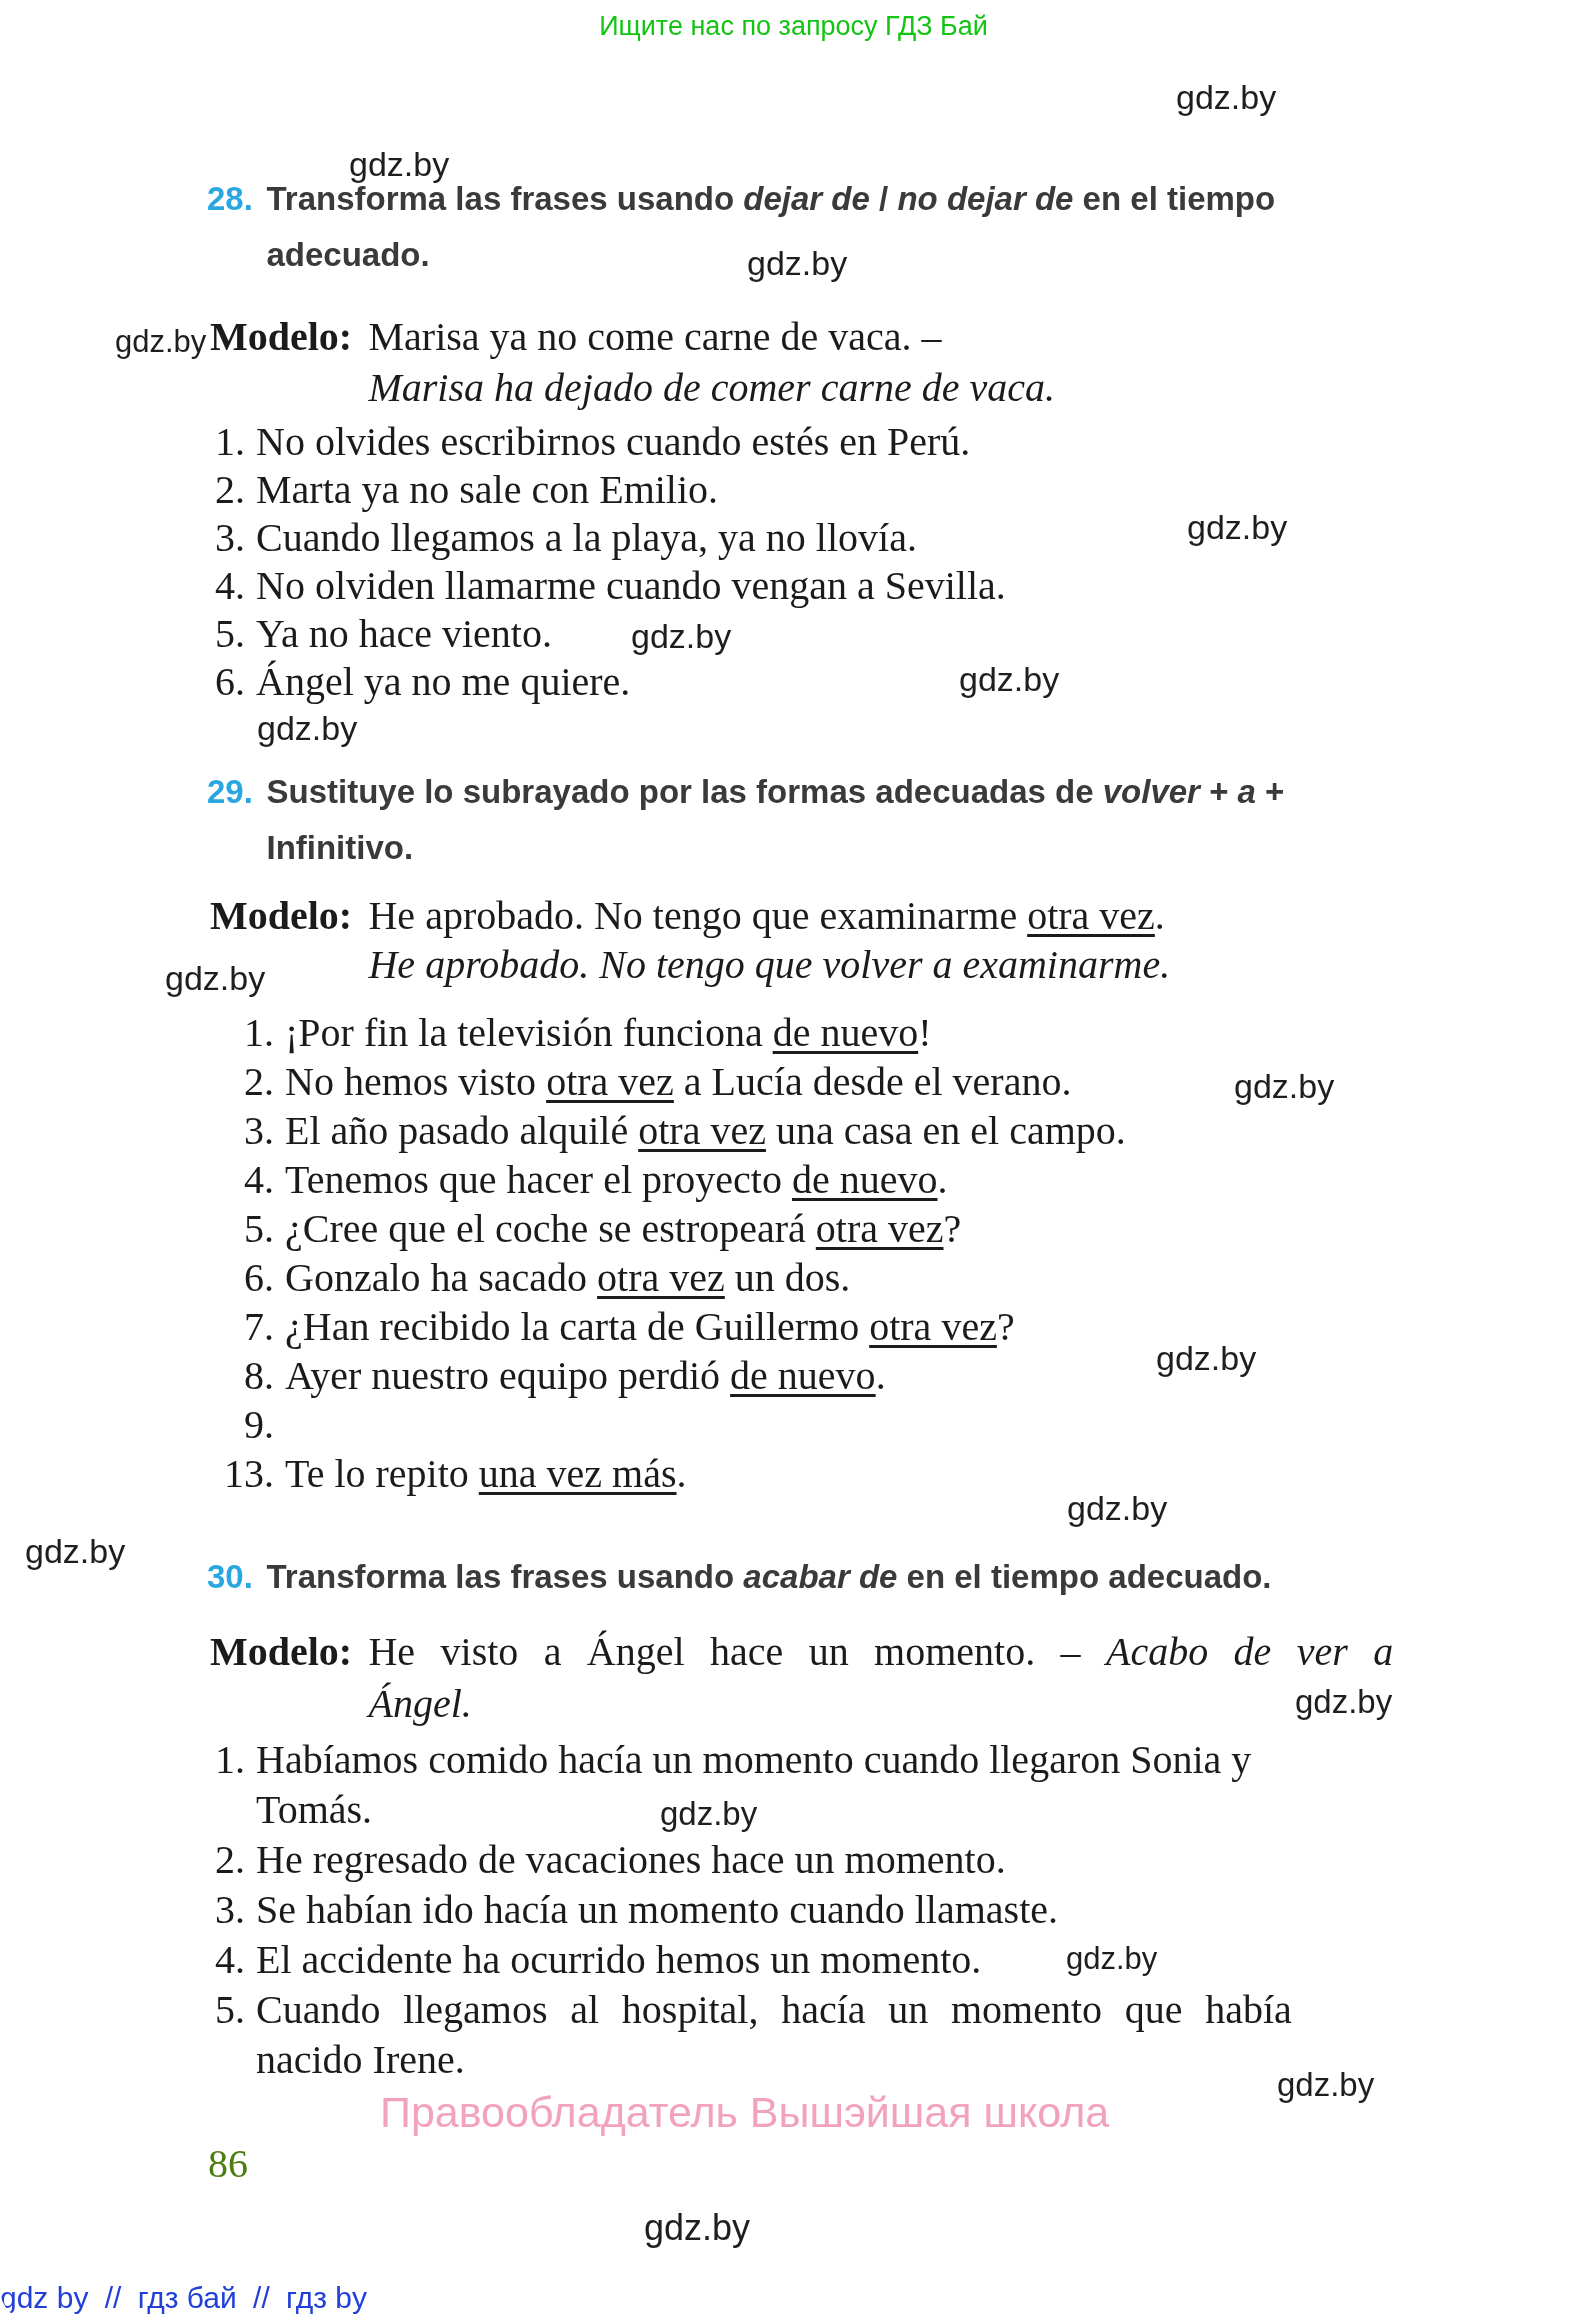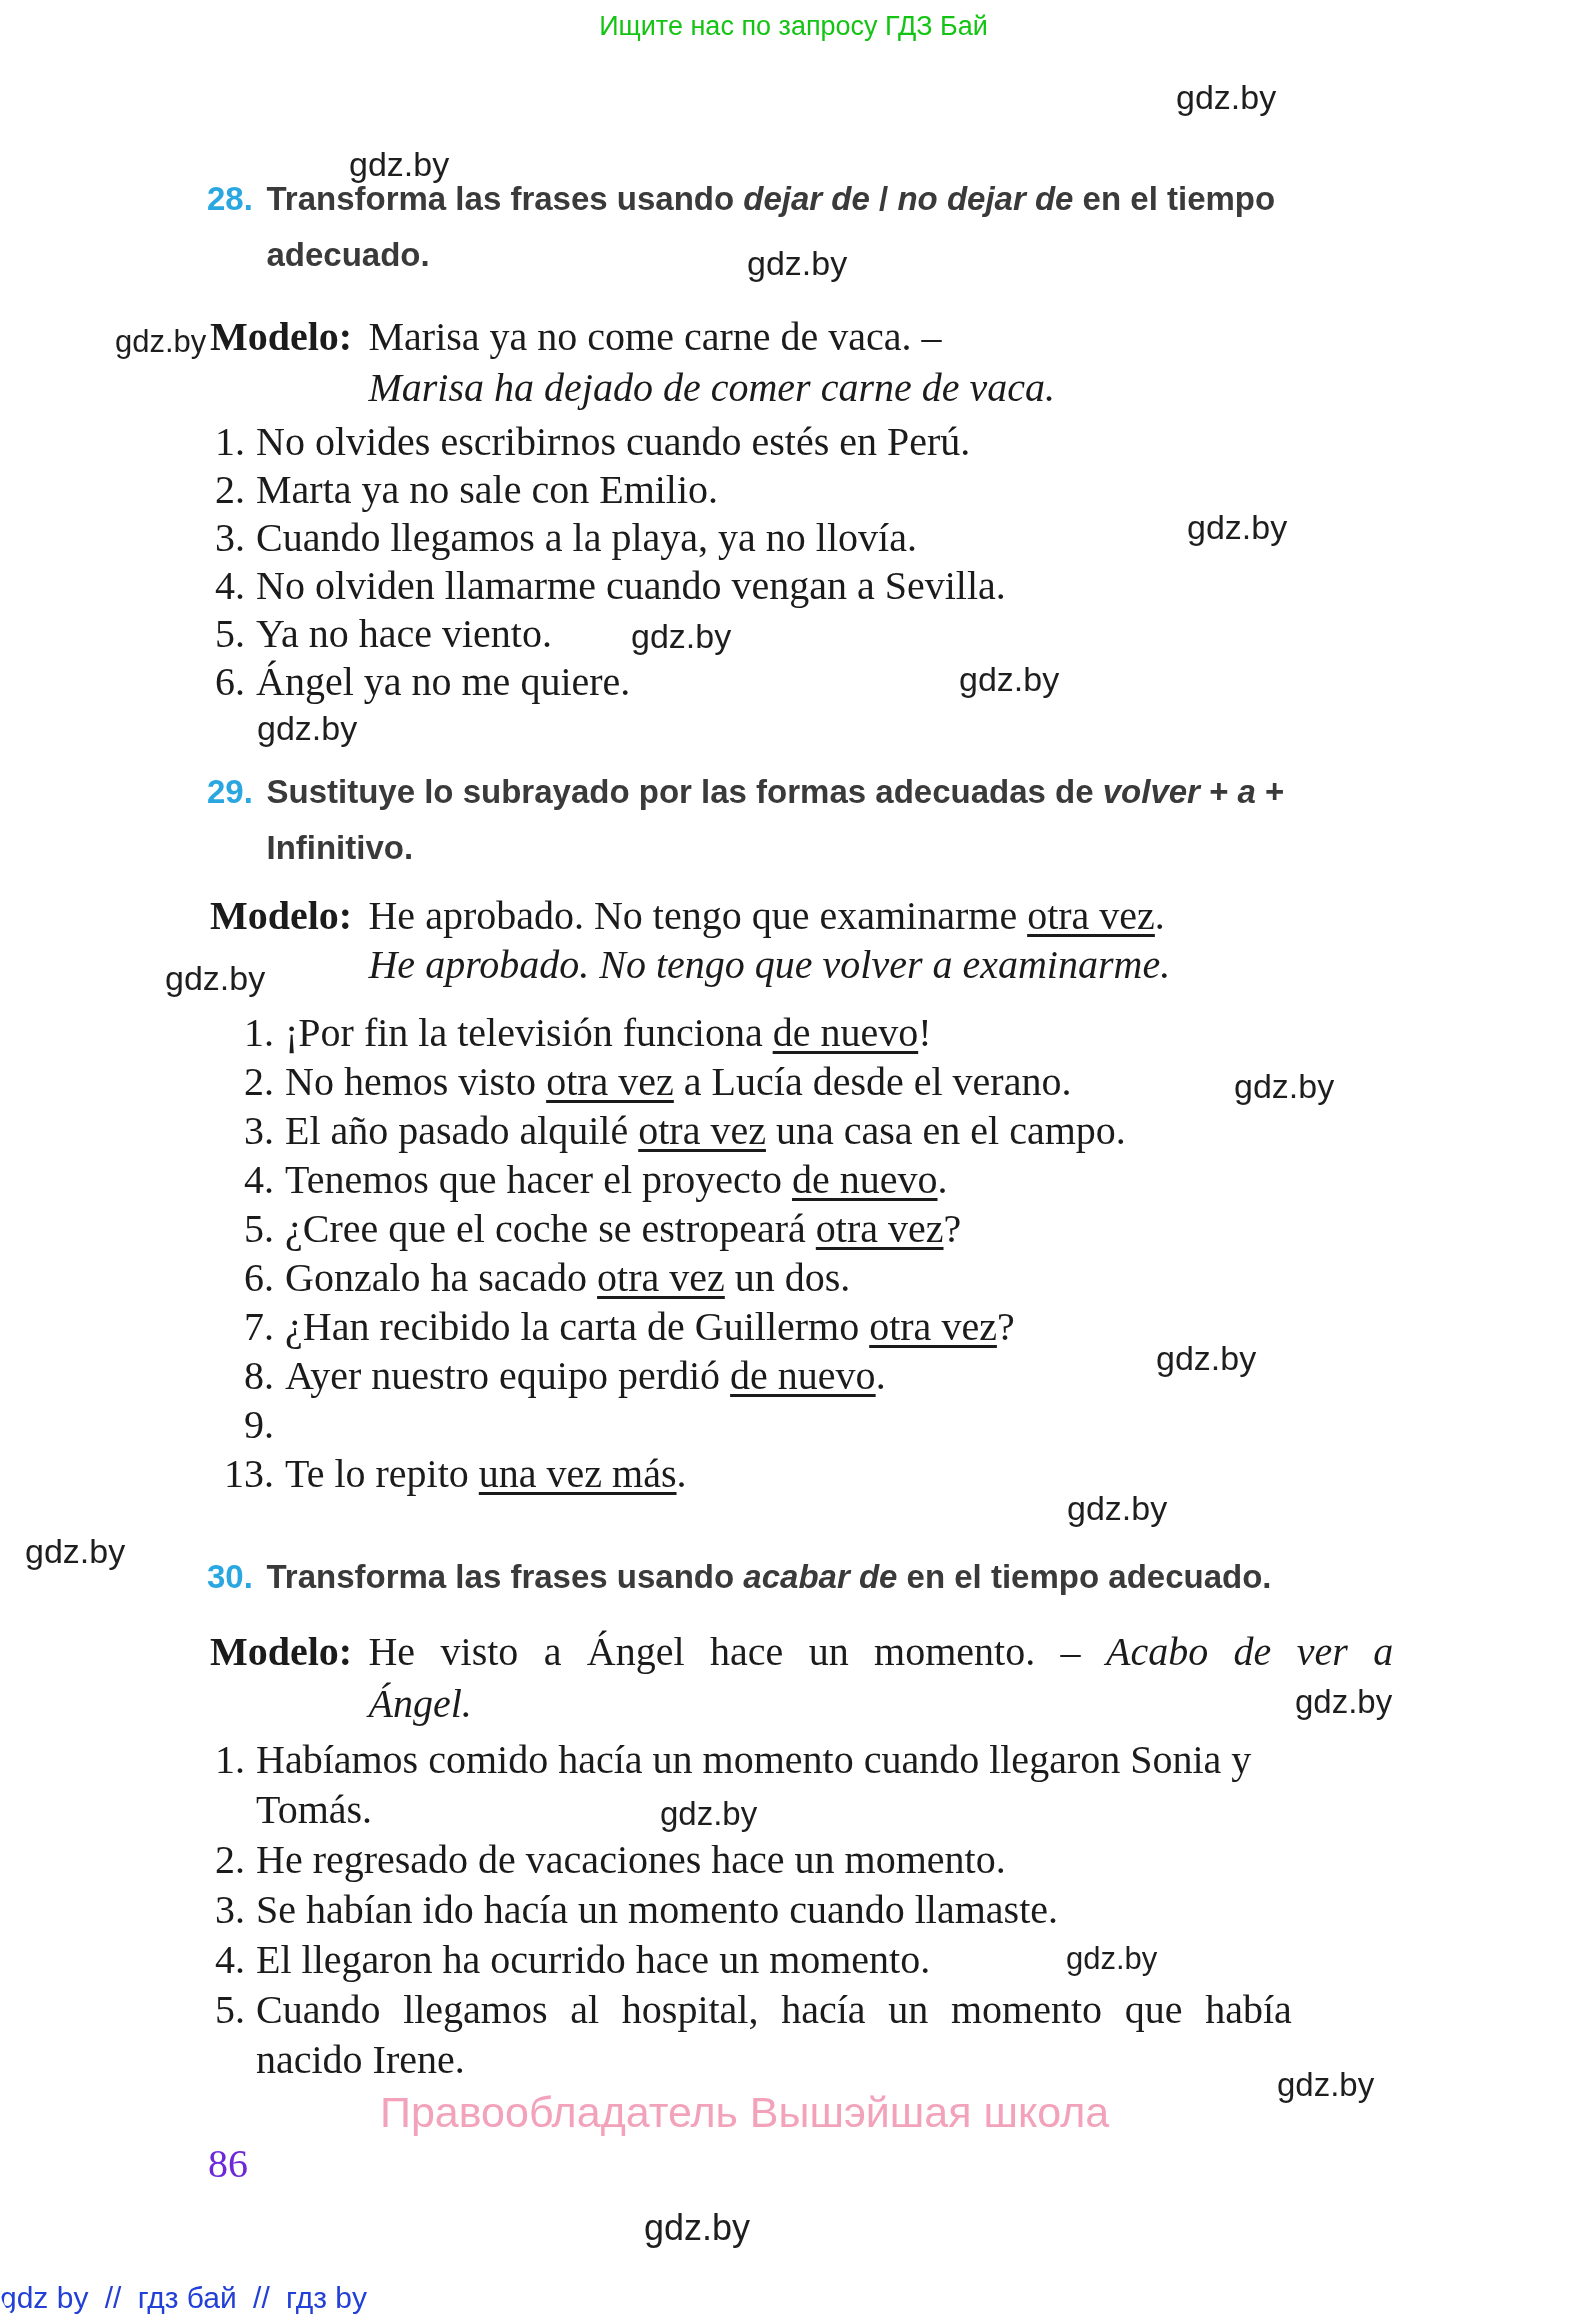--- a/index.html
+++ b/index.html
@@ -43,21 +43,21 @@
   .seg-u{text-decoration:underline;text-decoration-thickness:2.7px;text-underline-offset:5.4px;}
   .seg-j{word-spacing:12.7px;}
   .seg-jw{word-spacing:15.4px;}
   .seg-sep{margin:0 16.3px;}
 
   .copyright{
     position:absolute;left:380px;top:2088px;
     font-family:"Liberation Sans","DejaVu Sans",sans-serif;
     font-size:43px;color:#f2a3bb;white-space:nowrap;
   }
-  .page-num{position:absolute;left:208px;top:2140px;font-size:40px;color:#6d28d9;}
+  .page-num{position:absolute;left:208px;top:2140px;font-size:40px;color:#4d7c0f;}
   .footer-links{
     position:absolute;left:0;top:2281px;width:100%;text-align:left;
     font-family:"Liberation Sans","DejaVu Sans",sans-serif;
     font-size:30px;color:#2240d8;cursor:pointer;
   }
 </style>
 </head>
 <body>
 
 <div class="page">
@@ -209,21 +209,21 @@
           <div class="txt"><span>He regresado de vacaciones hace un momento.</span></div>
         </div>
 
         <div class="item">
           <span class="num">3.</span>
           <div class="txt"><span>Se habían ido hacía un momento cuando llamaste.</span></div>
         </div>
 
         <div class="item">
           <span class="num">4.</span>
-          <div class="txt"><span>El llegaron ha ocurrido hace un momento.</span></div>
+          <div class="txt"><span>El accidente ha ocurrido hemos un momento.</span></div>
         </div>
 
         <div class="item">
           <span class="num">5.</span>
           <div class="txt"><span class="seg-j">Cuando llegamos al hospital, hacía un momento que había</span><br><span>nacido Irene.</span></div>
         </div>
       </div>
   </section>
 
   <div class="copyright">Правообладатель Вышэйшая школа</div>

